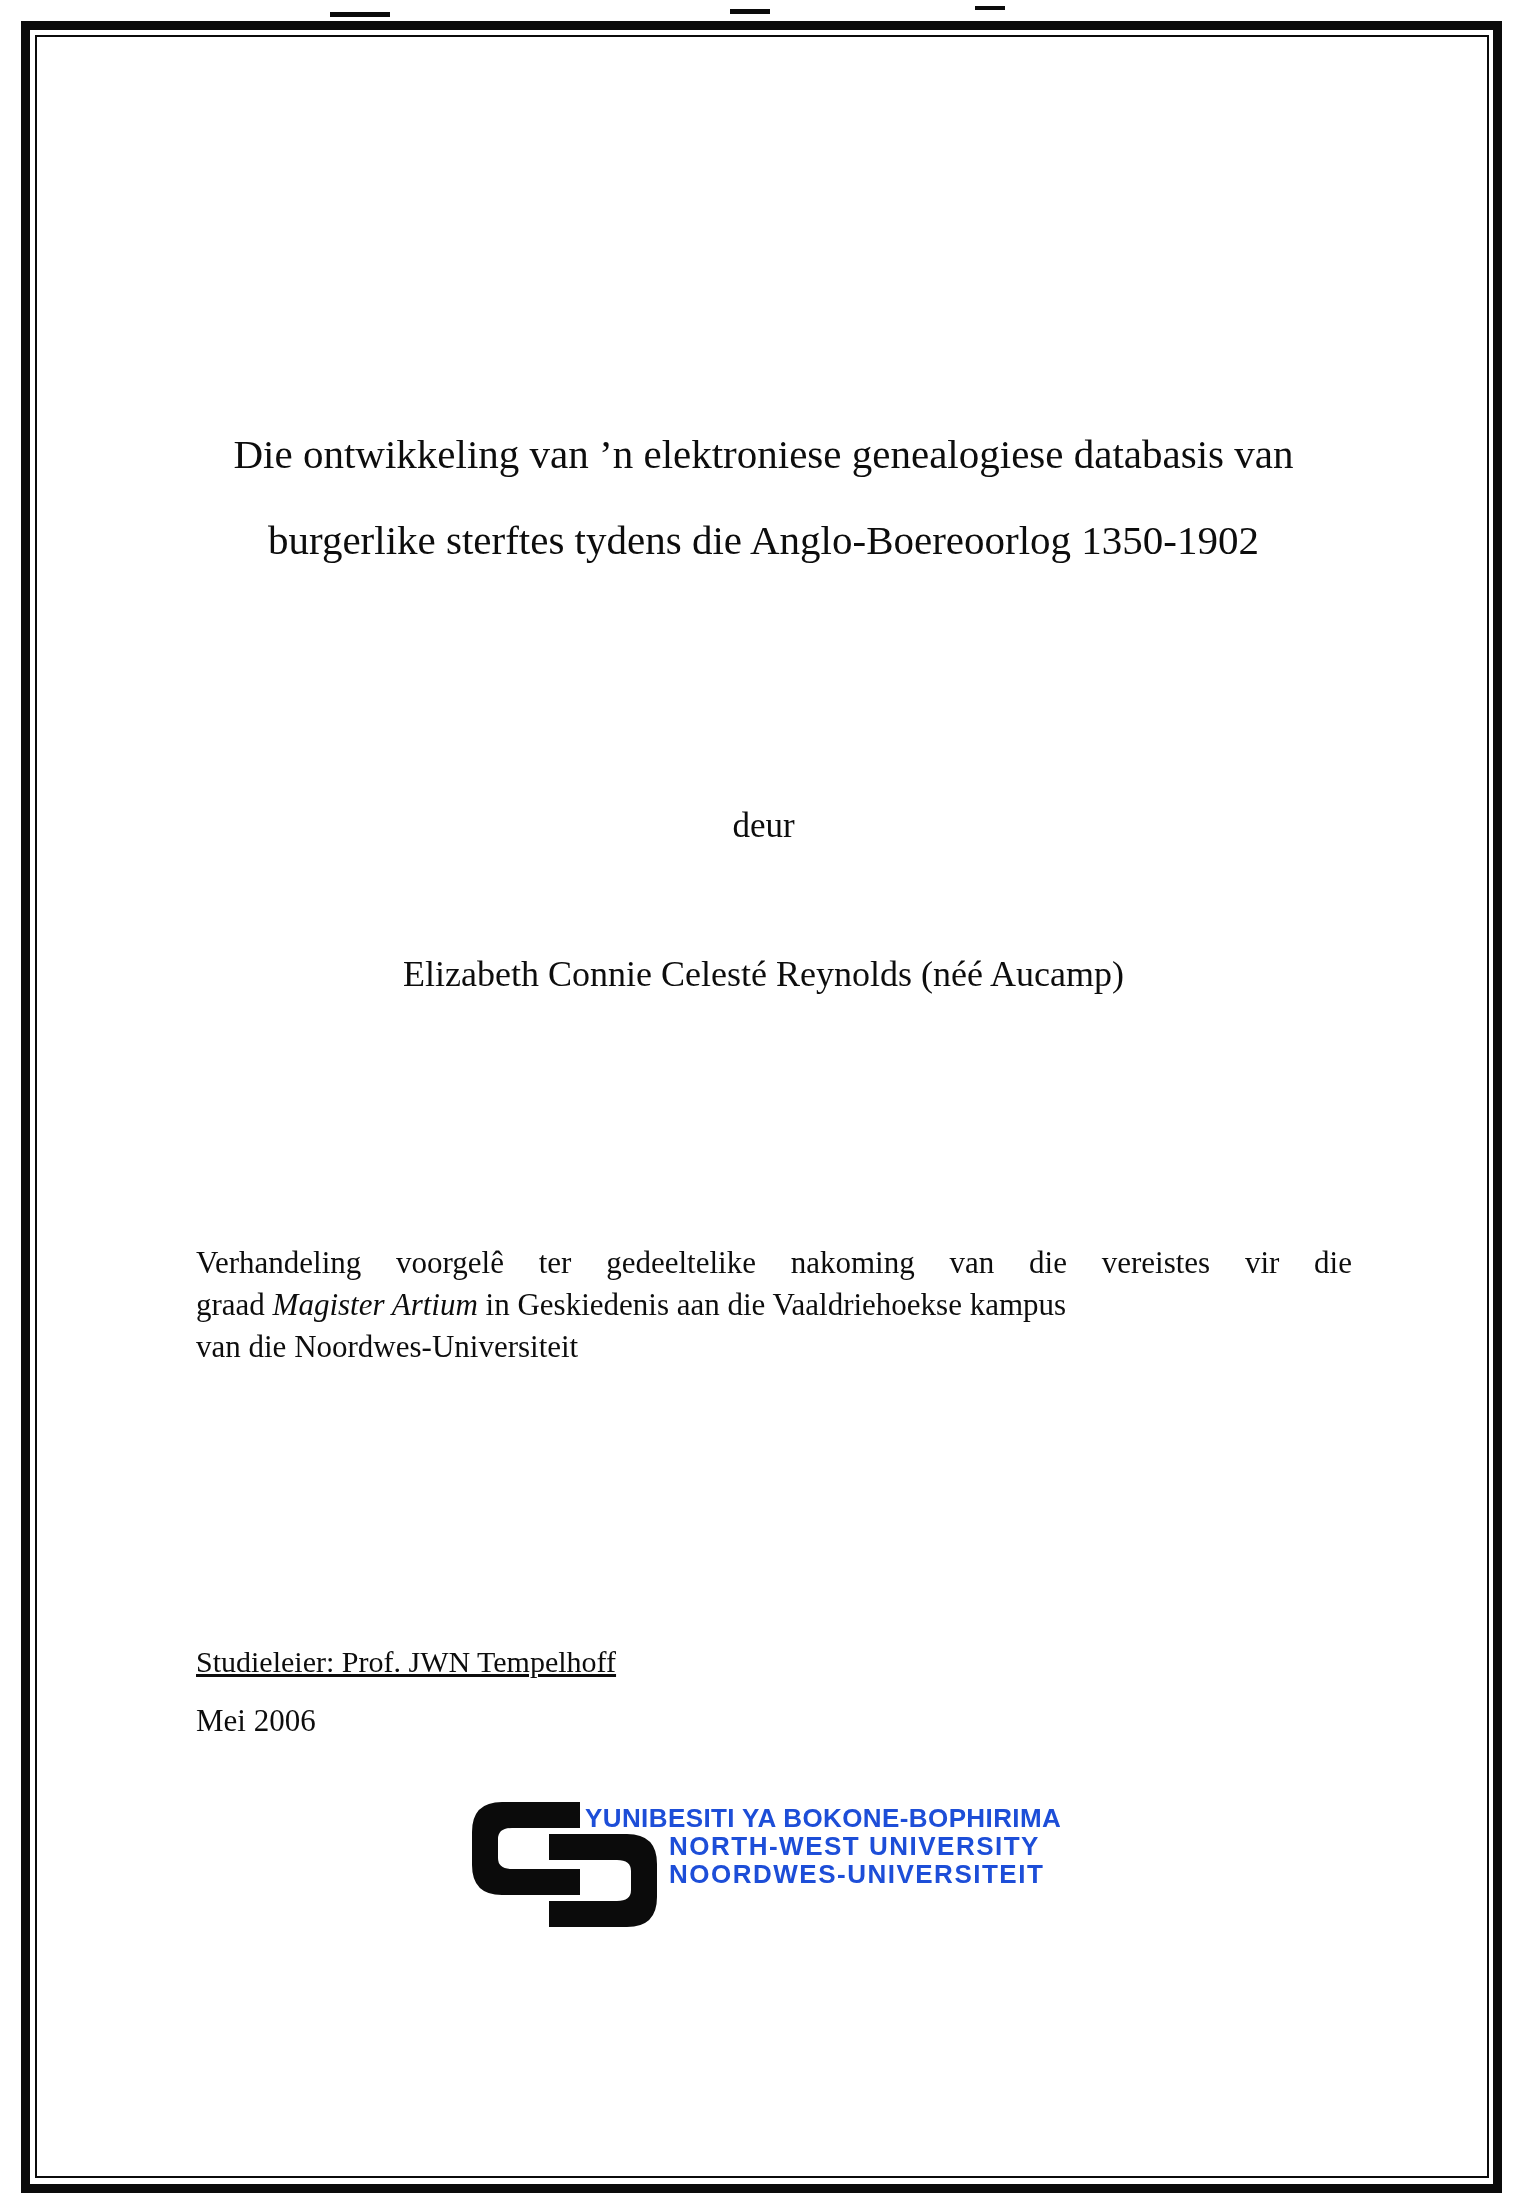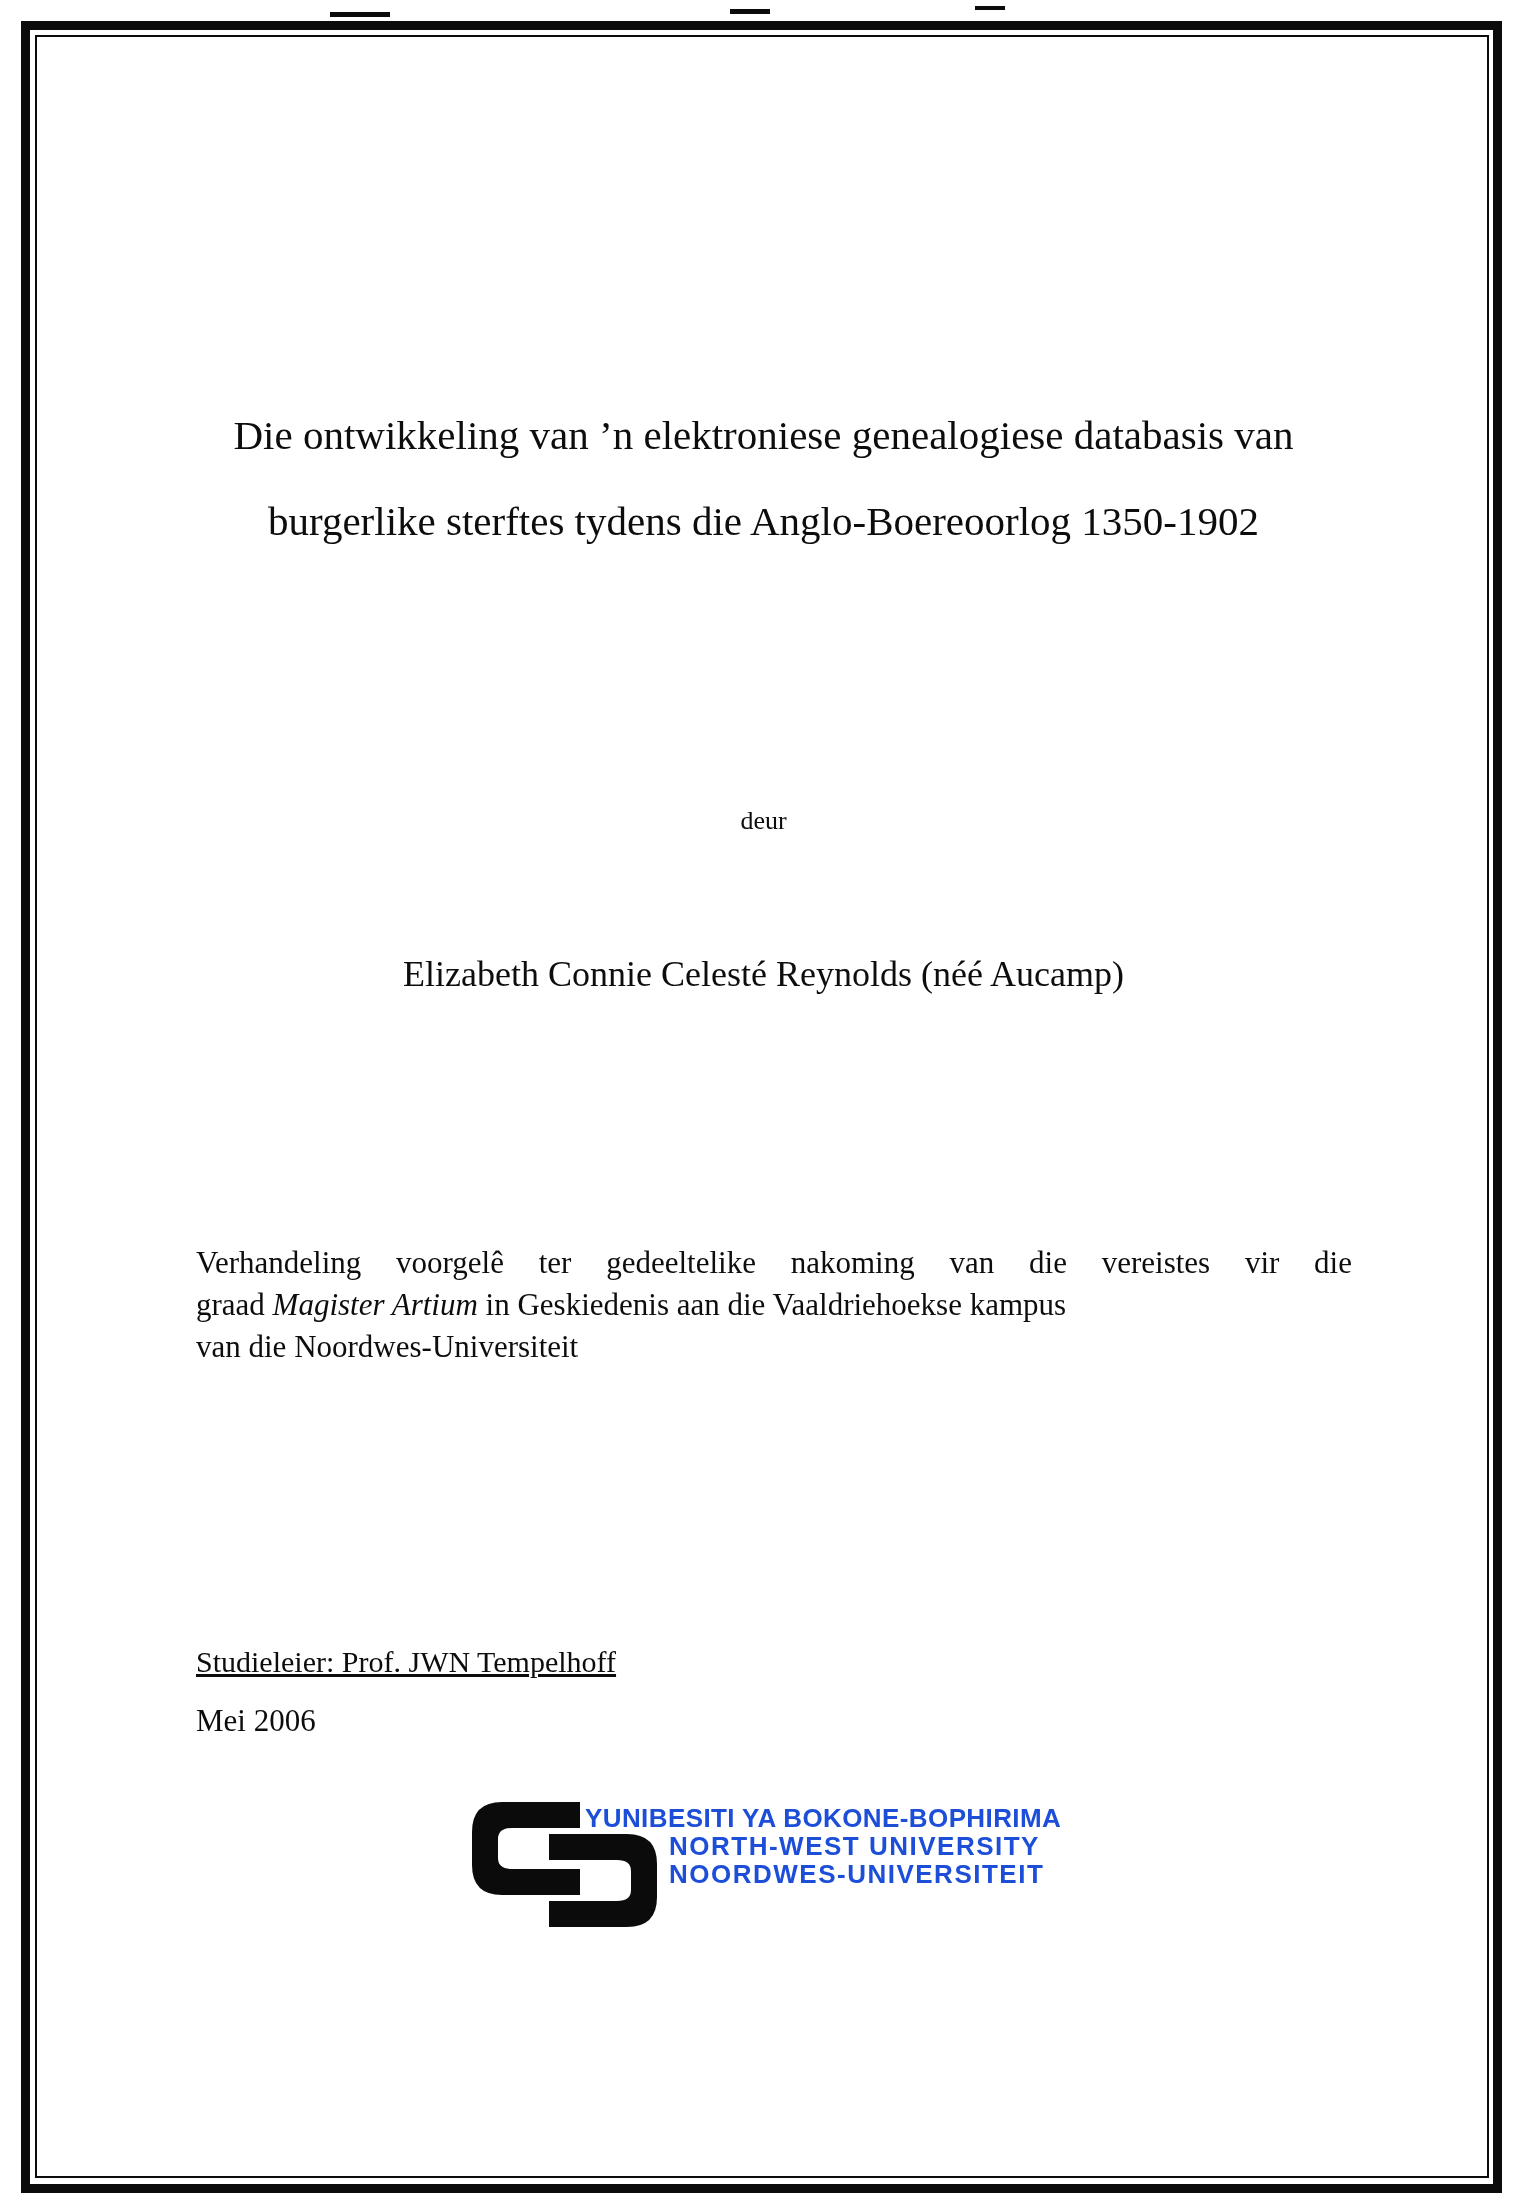--- a/index.html
+++ b/index.html
@@ -27,33 +27,33 @@
     border: 2px solid #0b0b0b;
   }
   .speck {
     position: absolute;
     background: #0b0b0b;
   }
   .title-block {
     position: absolute;
     left: 110px;
     right: 110px;
-    top: 392px;
+    top: 411px;
     text-align: center;
     font-size: 41px;
     line-height: 86px;
     white-space: nowrap;
   }
   .byline {
     position: absolute;
     left: 0;
     right: 0;
     top: 806px;
     text-align: center;
-    font-size: 26px;
+    font-size: 35px;
   }
   .author {
     position: absolute;
     left: 0;
     right: 0;
     top: 953px;
     text-align: center;
     font-size: 36px;
   }
   .statement {

